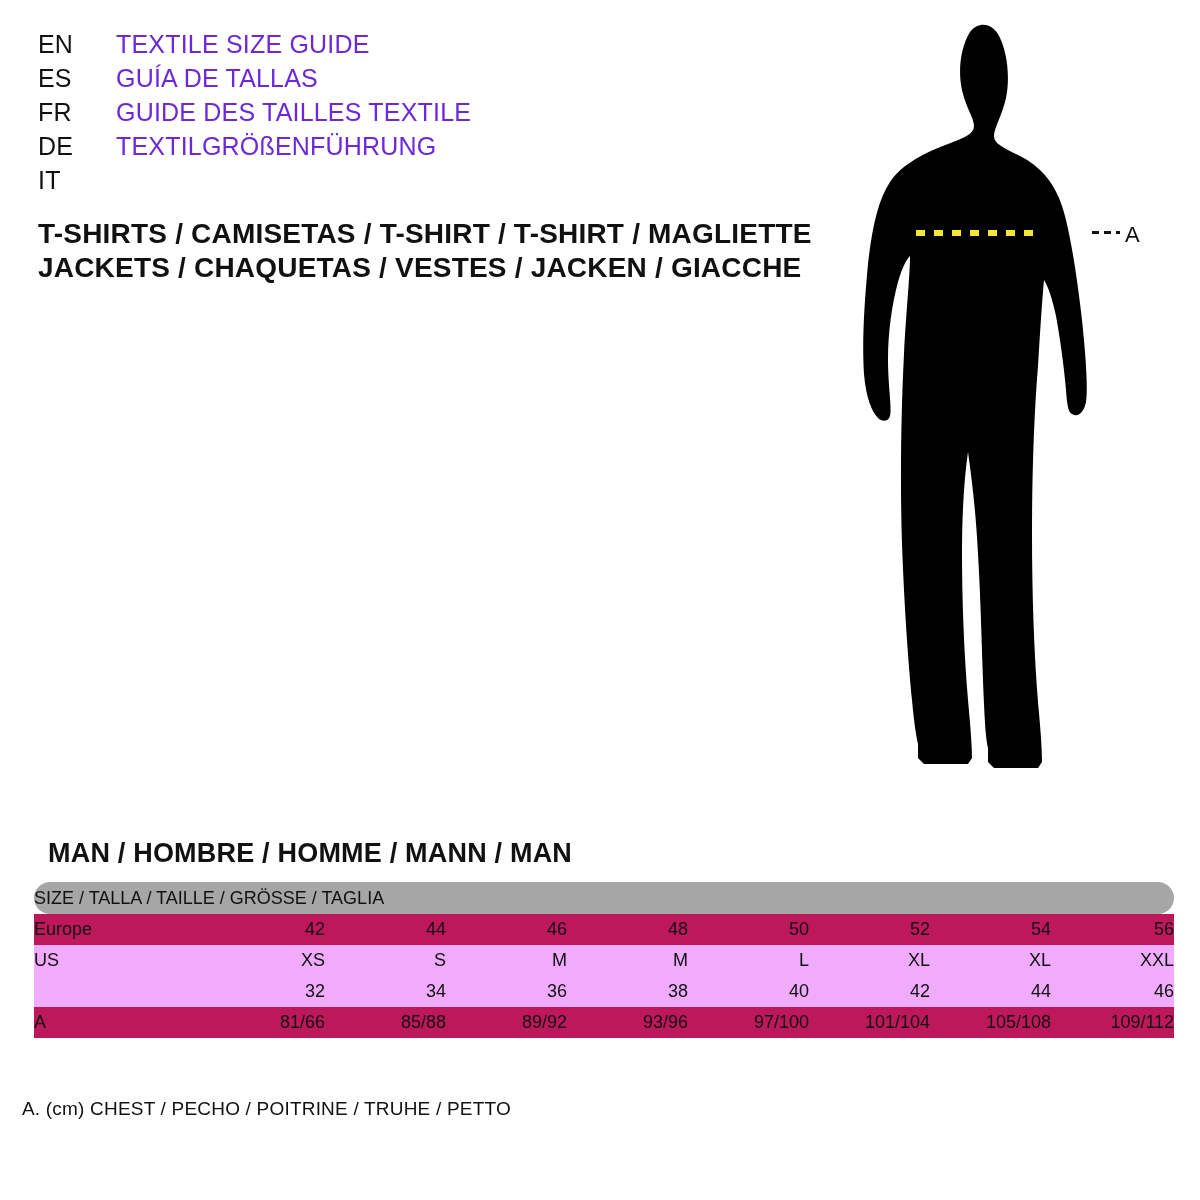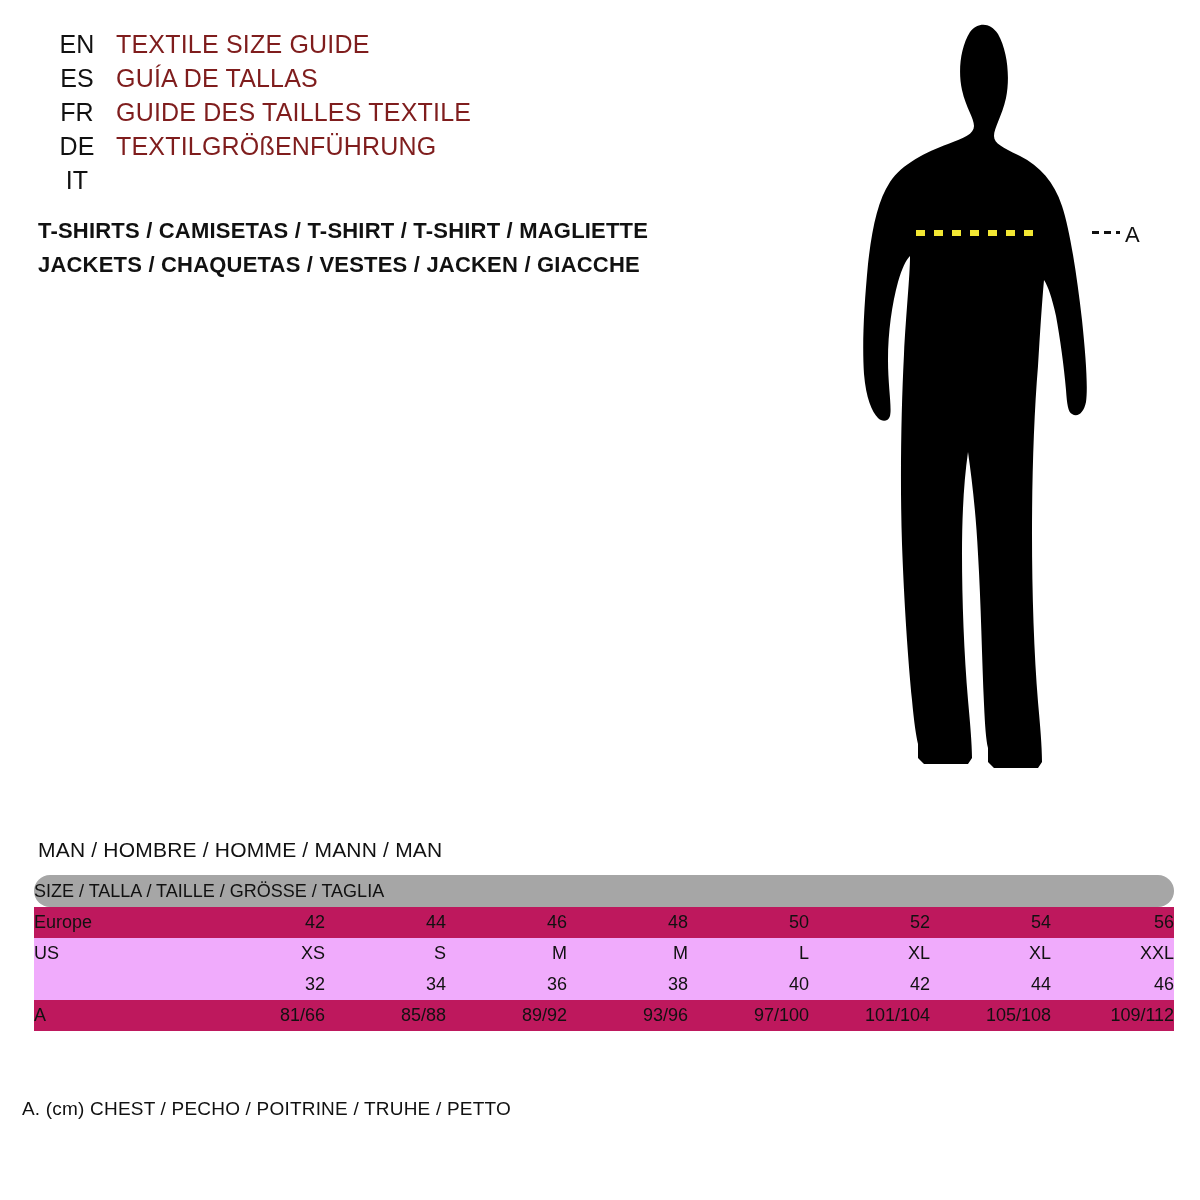--- a/index.html
+++ b/index.html
@@ -22,41 +22,40 @@
     left: 38px;
     top: 30px;
     width: 720px;
   }
   .lang-row {
     display: flex;
     align-items: baseline;
     height: 34px;
     font-size: 25px;
     letter-spacing: 0.2px;
-    text-align: center;
   }
   .lang-code {
     width: 78px;
     flex: 0 0 78px;
     color: #111;
   }
   .lang-text {
-    color: #7f1d1d;
+    color: #6d28d9;
     white-space: nowrap;
   }
 
   
   .cat-block {
     position: absolute;
     left: 38px;
     top: 218px;
     width: 760px;
   }
   .cat-row {
-    font-size: 22px;
+    font-size: 28px;
     font-weight: bold;
     letter-spacing: 0.2px;
     height: 34px;
     white-space: nowrap;
   }
 
   
   .figure-wrap {
     position: absolute;
     left: 820px;
@@ -83,24 +82,24 @@
   }
 
   
   .table-section {
     position: absolute;
     left: 34px;
     top: 838px;
     width: 1140px;
   }
   .man-title {
-    font-size: 21px;
-    font-weight: normal;
-    letter-spacing: 0.2px;
-    margin: 0 0 13px 4px;
+    font-size: 27px;
+    font-weight: bold;
+    letter-spacing: 0.2px;
+    margin: 0 0 13px 14px;
     white-space: nowrap;
   }
   table.size-table {
     border-collapse: collapse;
     width: 1140px;
     table-layout: fixed;
     font-size: 18px;
   }
   table.size-table td {
     height: 31px;

